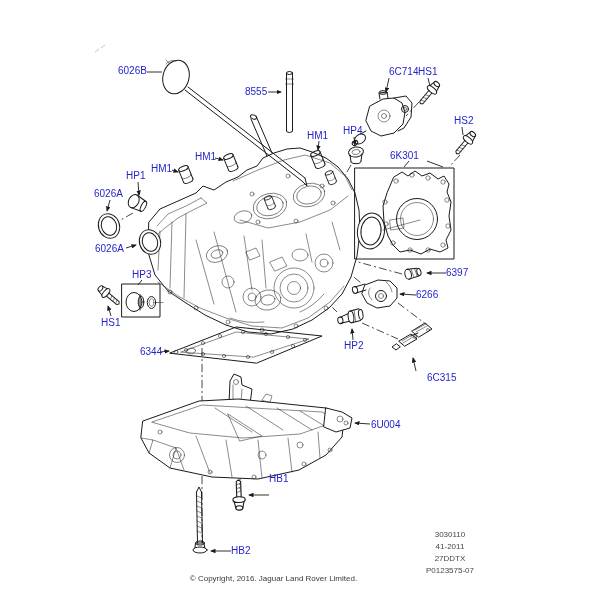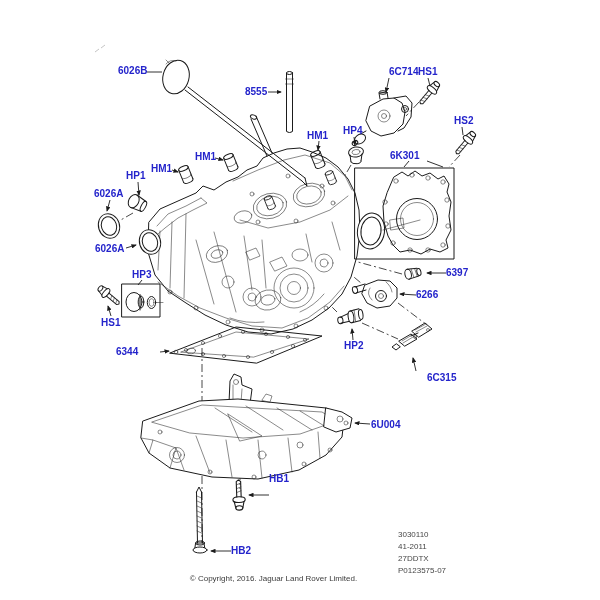--- a/index.html
+++ b/index.html
@@ -1,22 +1,22 @@
 <!DOCTYPE html>
 <html><head>
 <meta charset="utf-8">
 <style>
   html,body{margin:0;padding:0;background:#fff;}
   .stage{position:relative;width:600px;height:600px;background:#ffffff;overflow:hidden;
          font-family:"Liberation Sans",sans-serif;}
   .art{position:absolute;left:0;top:0;}
-  .callout{position:absolute;color:#2424cb;font-weight:bold;font-size:10px;line-height:10px;
+  .callout{position:absolute;color:#2424cb;font-weight:normal;font-size:10px;line-height:10px;
            white-space:nowrap;letter-spacing:0px;}
   .footnote{position:absolute;color:#3b3b3b;font-size:8px;line-height:12.5px;}
-  .plate{position:absolute;left:398px;top:529px;width:104px;
+  .plate{position:absolute;left:398px;top:529px;width:104px;text-align:center;
          color:#474747;font-size:8px;line-height:12px;}
   svg{display:block;}
   .ln{stroke:#1b1b1b;fill:none;stroke-width:1;stroke-linecap:round;stroke-linejoin:round;}
   .tn{stroke:#2a2a2a;fill:none;stroke-width:0.55;stroke-linecap:round;stroke-linejoin:round;}
   .wf{fill:#ffffff;}
   .ph{stroke:#1b1b1b;fill:none;stroke-width:0.8;stroke-dasharray:8 3 2 3;}
   .ld{stroke:#1b1b1b;fill:none;stroke-width:0.9;}
 </style>
 </head>
 <body>
@@ -343,21 +343,21 @@
 <div class="callout" style="left:343px;top:126px">HP4</div>
 <div class="callout" style="left:307px;top:131px">HM1</div>
 <div class="callout" style="left:390px;top:151px">6K301</div>
 <div class="callout" style="left:195px;top:152px">HM1</div>
 <div class="callout" style="left:151px;top:164px">HM1</div>
 <div class="callout" style="left:126px;top:171px">HP1</div>
 <div class="callout" style="left:94px;top:189px">6026A</div>
 <div class="callout" style="left:95px;top:244px">6026A</div>
 <div class="callout" style="left:132px;top:270px">HP3</div>
 <div class="callout" style="left:101px;top:318px">HS1</div>
-<div class="callout" style="left:116px;top:347px">6344</div>
+<div class="callout" style="left:140px;top:347px">6344</div>
 <div class="callout" style="left:446px;top:268px">6397</div>
 <div class="callout" style="left:416px;top:290px">6266</div>
 <div class="callout" style="left:344px;top:341px">HP2</div>
 <div class="callout" style="left:427px;top:373px">6C315</div>
 <div class="callout" style="left:371px;top:420px">6U004</div>
 <div class="callout" style="left:269px;top:474px">HB1</div>
 <div class="callout" style="left:231px;top:546px">HB2</div>
 
 <div class="plate">
   <div>3030110</div>

